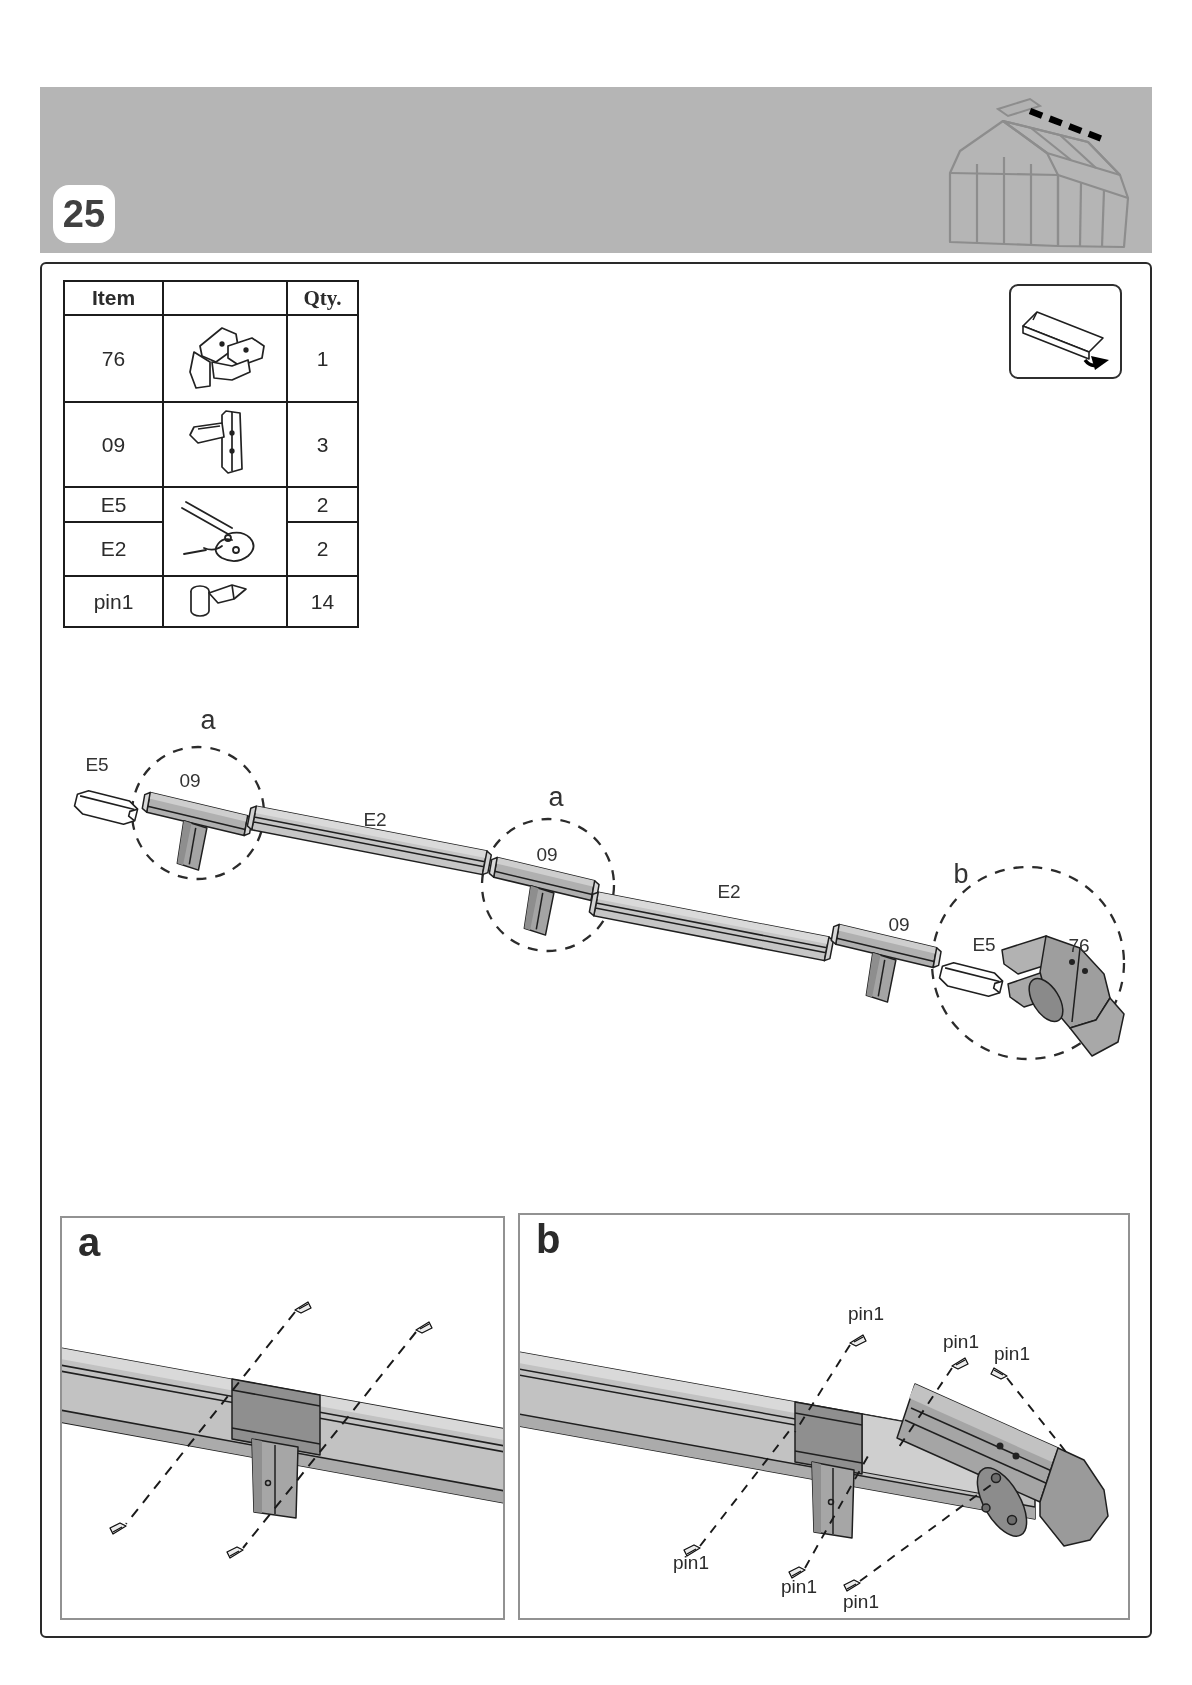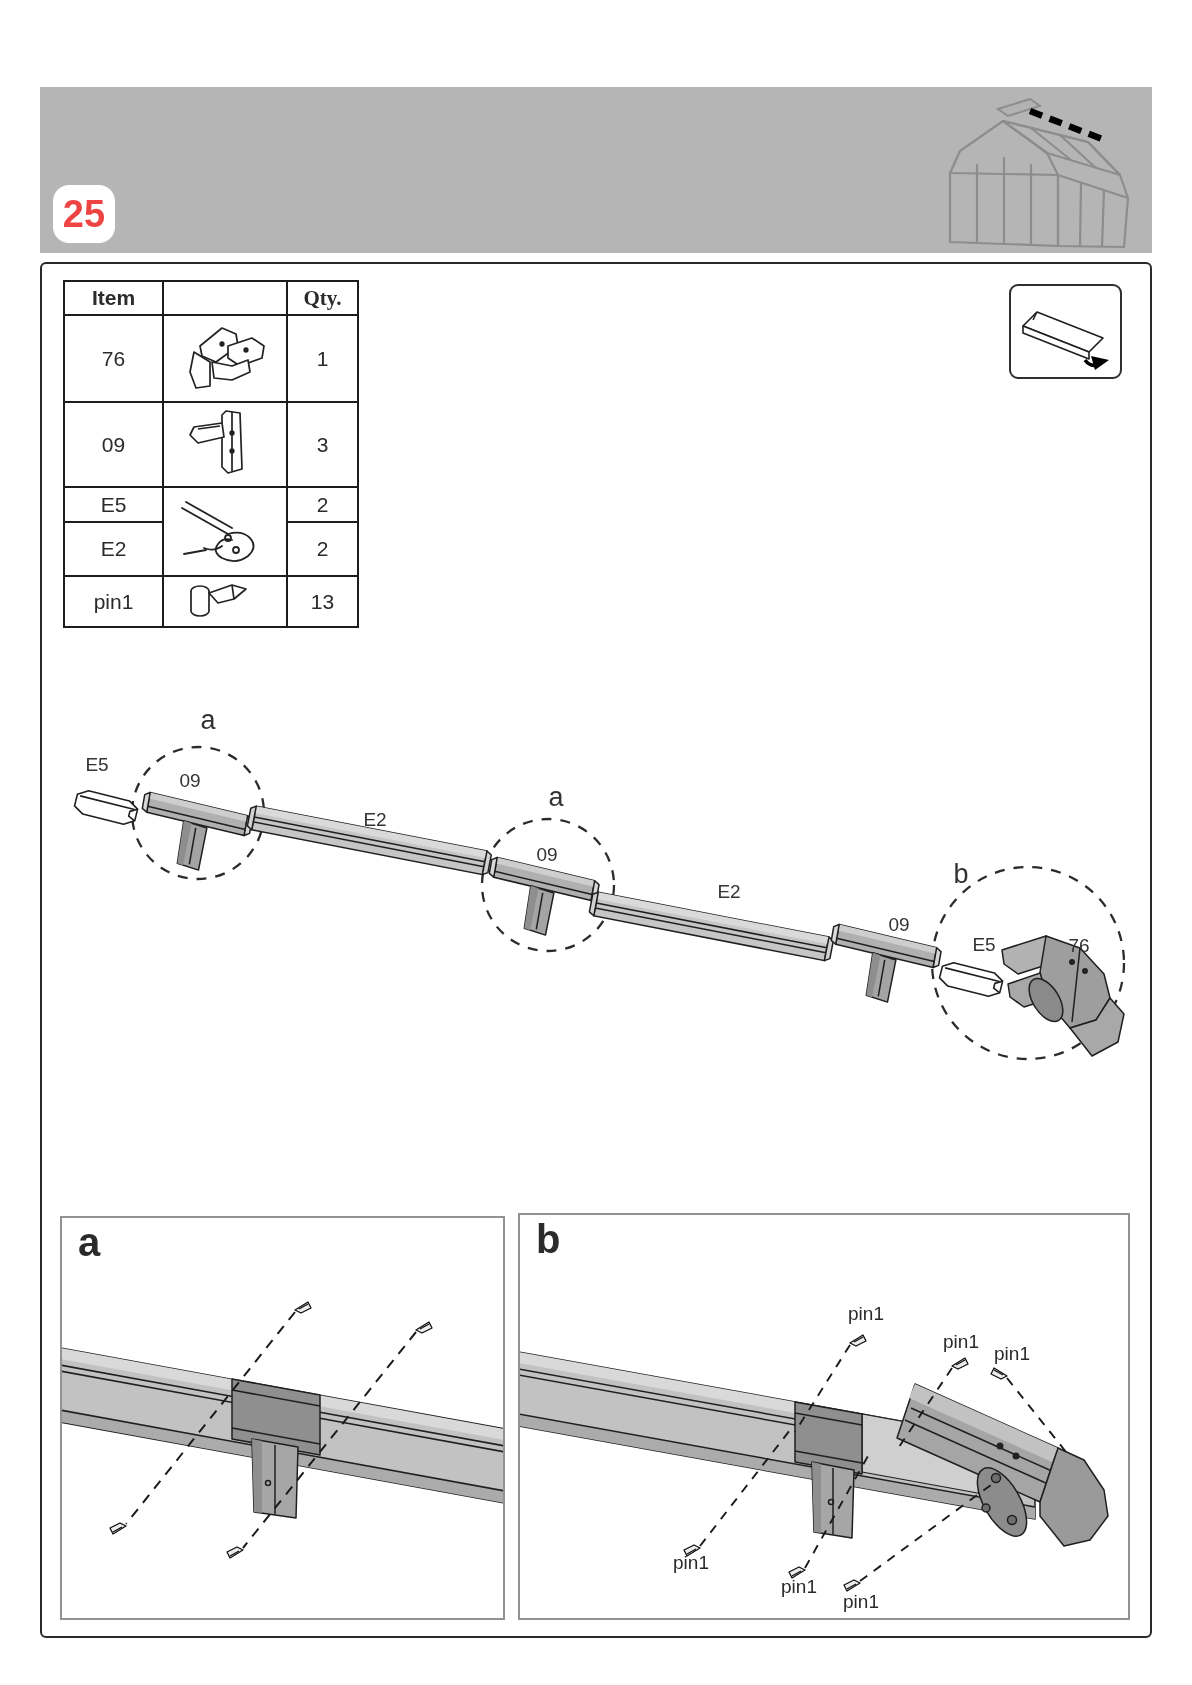--- a/index.html
+++ b/index.html
@@ -2,21 +2,21 @@
 <html><head>
 <meta charset="utf-8">
 <style>
   html,body{margin:0;padding:0;background:#fff;}
   .page{position:relative;width:1192px;height:1685px;background:#fff;
         font-family:"Liberation Sans",sans-serif;color:#1f1f1f;overflow:hidden;}
   
   .header{position:absolute;left:40px;top:87px;width:1112px;height:166px;background:#b5b5b5;}
   .step-badge{position:absolute;left:13px;top:98px;width:62px;height:58px;background:#fff;
               border-radius:16px;display:flex;align-items:center;justify-content:center;
-              font-size:38px;font-weight:bold;color:#ef4444;}
+              font-size:38px;font-weight:bold;color:#404040;}
   .gh-svg{position:absolute;right:12px;top:4px;}
   
   .page-frame{position:absolute;left:40px;top:262px;width:1108px;height:1372px;
               border:2.5px solid #2a2a2a;border-radius:6px;background:#fff;}
   
   .parts-table{position:absolute;left:63px;top:280px;border-collapse:collapse;z-index:3;}
   .parts-table td,.parts-table th{border:2px solid #1c1c1c;text-align:center;vertical-align:middle;
               font-size:21px;color:#2b2b2b;background:#fff;padding:0;}
   .parts-table th{font-weight:bold;font-size:21px;height:32px;}
   .col-item{width:97px;} .col-img{width:122px;} .col-qty{width:69px;font-family:Liberation Serif, serif;}
@@ -139,21 +139,21 @@
       <td>
         <svg width="110" height="44" viewBox="0 0 110 44">
           <g fill="#fff" stroke="#222" stroke-width="1.7" stroke-linejoin="round">
             <ellipse cx="30" cy="14" rx="9" ry="5"></ellipse>
             <path d="M21,14 l0,20 a9,5 0 0 0 18,0 l0,-20"></path>
             <polygon points="39,16 62,8 76,12 64,22 48,26"></polygon>
             <line x1="62" y1="8" x2="64" y2="22"></line>
           </g>
         </svg>
       </td>
-      <td>13</td>
+      <td>14</td>
     </tr>
   </tbody>
     </table>
 
   <div class="inset-box">
     <svg width="109" height="91" viewBox="0 0 109 91">
       <g stroke="#1f1f1f" stroke-width="1.6" stroke-linejoin="round">
         <polygon points="12,40 26,26 92,52 78,66" fill="#fff"></polygon>
         <polygon points="12,40 78,66 78,73 12,47" fill="#fff"></polygon>
         <line x1="26" y1="26" x2="22" y2="34"></line>

